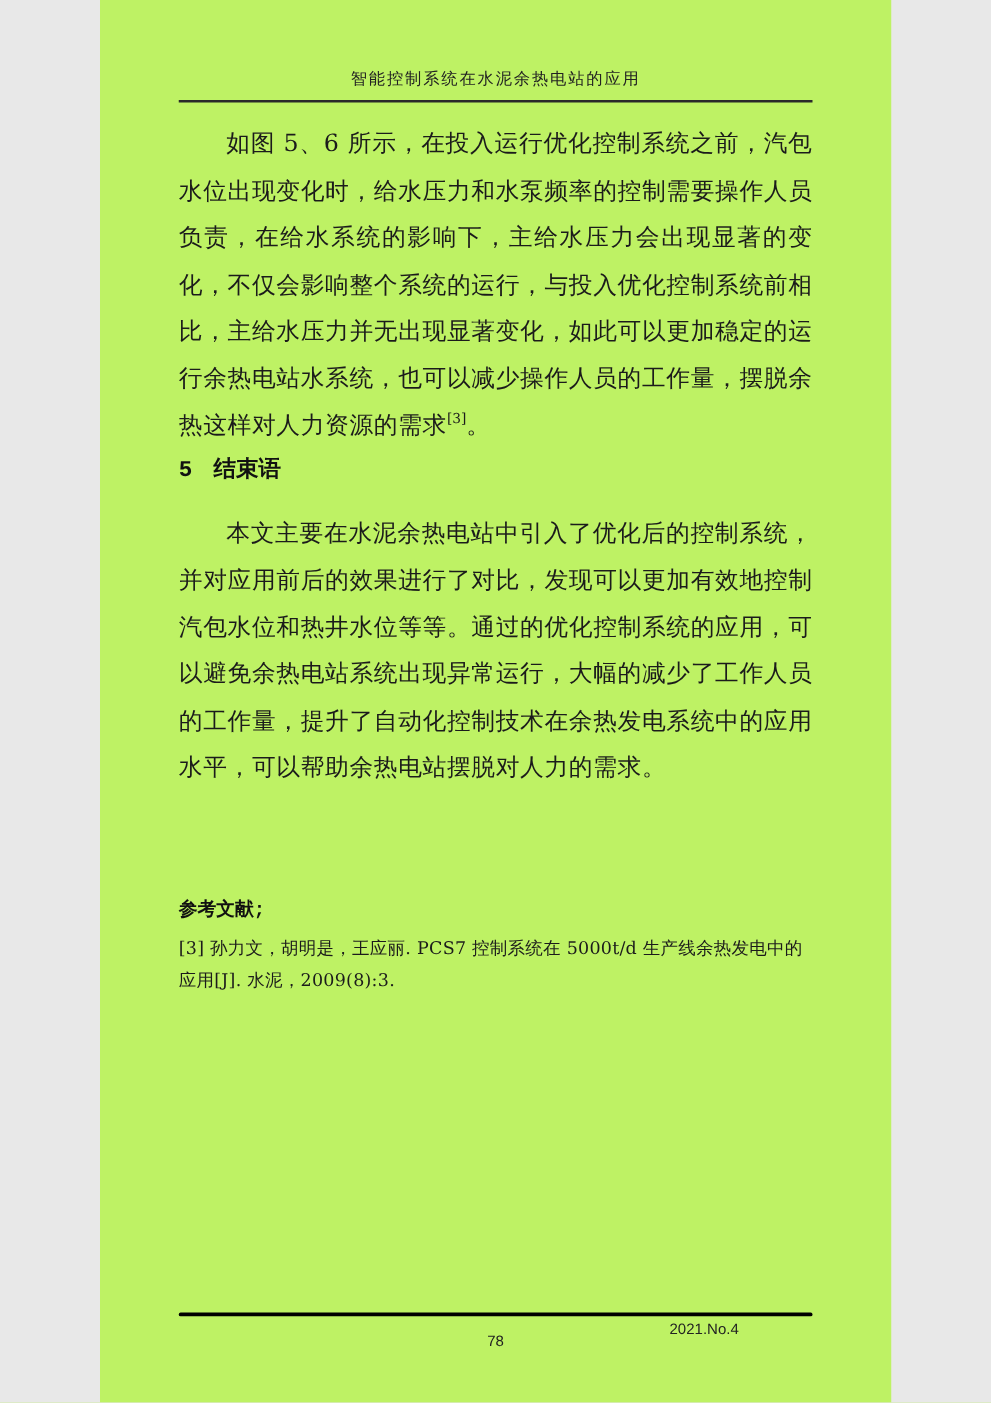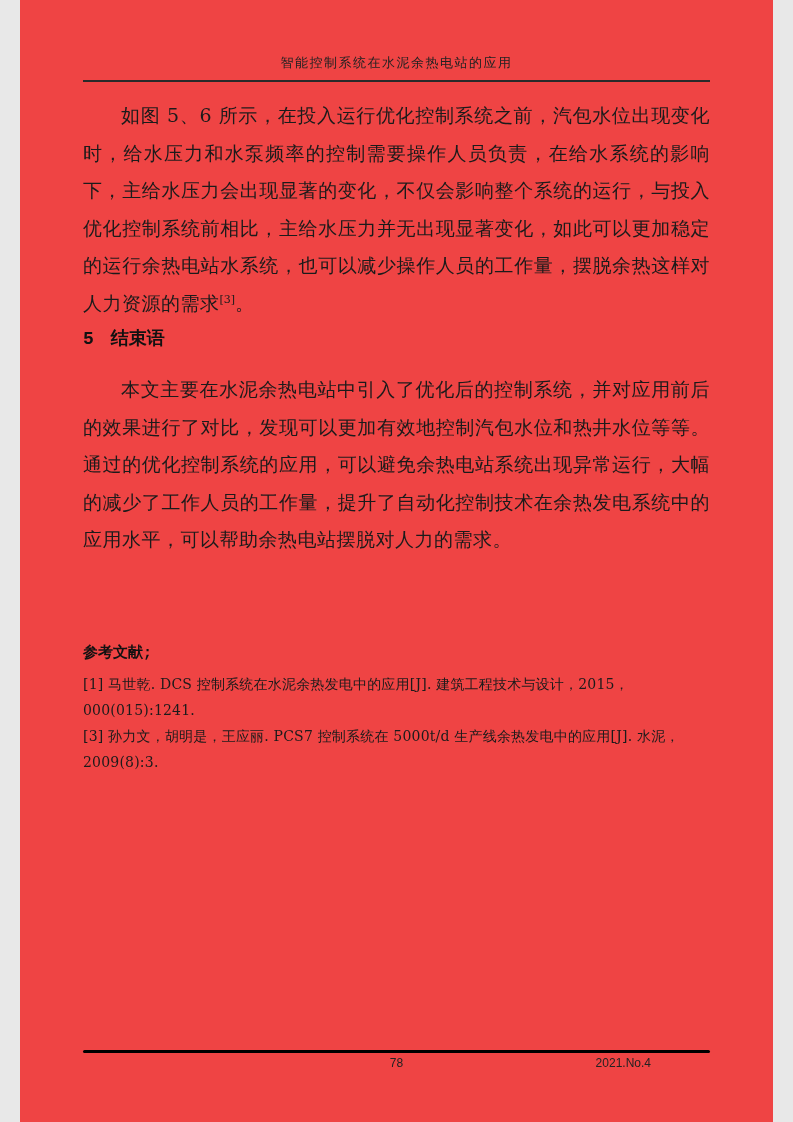--- a/index.html
+++ b/index.html
@@ -1,22 +1,22 @@
 <!DOCTYPE html>
 <html><head>
 <meta charset="utf-8">
 <style>
   * { box-sizing: border-box; }
   html, body { margin: 0; padding: 0; background: #e8e8e8; }
   .page {
     position: relative;
-    width: 753px;
+    width: 633px;
     height: 1122px;
     margin: 0 auto;
-    background: #ef4444;
+    background: #bef264;
     font-family: "DejaVu Serif", "Liberation Serif", serif;
     color: #1b1b1b;
     overflow: hidden;
   }
   .page-header {
     margin: 0 63px;
     padding-top: 52px;
     padding-bottom: 8px;
     text-align: center;
     border-bottom: 2px solid #2a2a2a;
@@ -71,21 +71,21 @@
     right: 63px;
     top: 1050px;
   }
   .footer-rule {
     height: 3px;
     background: #000;
     border-radius: 2px;
   }
   .footer-row {
     position: relative;
-    padding-top: 3px;
+    padding-top: 13px;
     font-family: "Liberation Sans", "DejaVu Sans", sans-serif;
     font-size: 12px;
     color: #222;
   }
   .page-number { text-align: center; }
   .issue-label { position: absolute; right: 59px; top: 3px; }
 </style>
 </head>
 <body>
 
@@ -98,21 +98,20 @@
   <div class="content">
 
     <p class="body-para"><span>如图 5、6 所示，在投入运行优化控制系统之前，汽包水位出现变化时，给水压力和水泵频率的控制需要操作人员负责，在给水系统的影响下，主给水压力会出现显著的变化，不仅会影响整个系统的运行，与投入优化控制系统前相比，主给水压力并无出现显著变化，如此可以更加稳定的运行余热电站水系统，也可以减少操作人员的工作量，摆脱余热这样对人力资源的需求</span><sup class="ref-marker">[3]</sup><span>。</span></p>
 
     <h2 class="section-heading"><span class="section-number">5</span><span>结束语</span></h2>
 
     <p class="body-para">本文主要在水泥余热电站中引入了优化后的控制系统，并对应用前后的效果进行了对比，发现可以更加有效地控制汽包水位和热井水位等等。通过的优化控制系统的应用，可以避免余热电站系统出现异常运行，大幅的减少了工作人员的工作量，提升了自动化控制技术在余热发电系统中的应用水平，可以帮助余热电站摆脱对人力的需求。</p>
 
     <div class="references-section">
       <h3 class="references-heading">参考文献;</h3>
-      <div class="reference-item">[1] 马世乾. DCS 控制系统在水泥余热发电中的应用[J]. 建筑工程技术与设计，2015，000(015):1241.</div>
       <div class="reference-item">[3] 孙力文，胡明是，王应丽. PCS7 控制系统在 5000t/d 生产线余热发电中的应用[J]. 水泥，2009(8):3.</div>
     </div>
 
   </div>
 
   <div class="page-footer">
     <div class="footer-rule"></div>
     <div class="footer-row">
       <div class="page-number">78</div>
       <div class="issue-label">2021.No.4</div>

